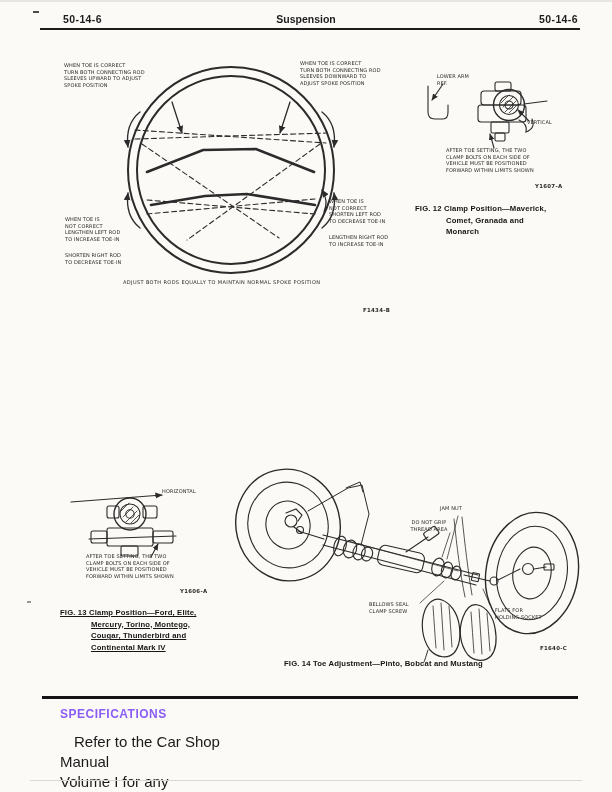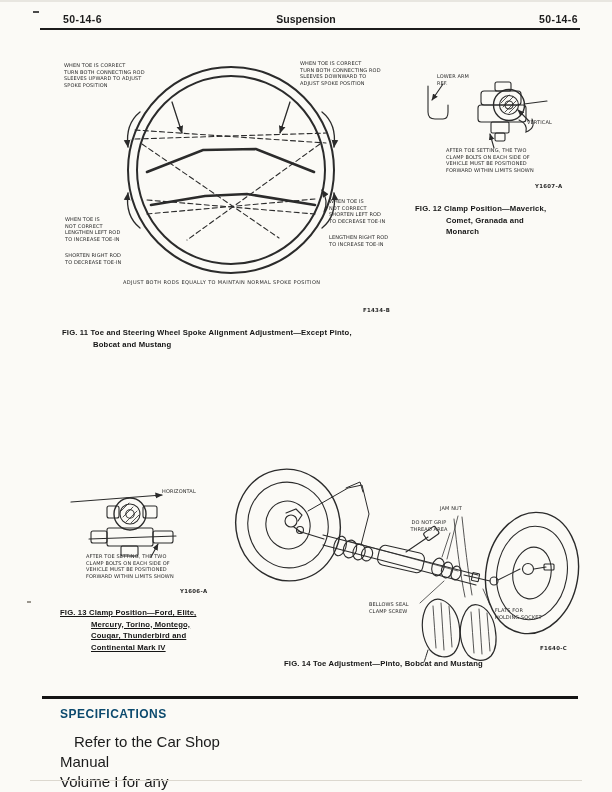--- a/index.html
+++ b/index.html
@@ -21,21 +21,21 @@
   .code {
     position:absolute; font-family:"DejaVu Sans", sans-serif;
     font-size:5.4px; font-weight:bold; letter-spacing:.3px; color:#2a2a2a;
   }
   .cap {
     position:absolute; font-size:7.7px; font-weight:bold; letter-spacing:.15px;
     line-height:1.5; color:#151515; white-space:pre-line;
   }
   .hang { padding-left:31px; text-indent:-31px; }
   .spec-rule { position:absolute; left:42px; top:694px; width:536px; height:2.5px; background:#141414; }
-  .spec-h { position:absolute; left:60px; top:705px; font-size:12px; font-weight:bold; letter-spacing:.5px; color:#0c4a6e; }
+  .spec-h { position:absolute; left:60px; top:705px; font-size:12px; font-weight:bold; letter-spacing:.5px; color:#8b5cf6; }
   .spec-body {
     position:absolute; left:60px; top:730px; width:177px;
     font-family:Liberation Sans, sans-serif; font-size:15px; line-height:1.32;
     color:#1a1a1a; white-space:pre-line; text-indent:14px;
   }
   .edge-line { position:absolute; left:30px; top:778px; width:552px; height:1px; background:#dcd8cf; }
   .mark1 { position:absolute; left:33px; top:9px; width:6px; height:2px; background:#4a4a4a; }
   .mark2 { position:absolute; left:27px; top:599px; width:4px; height:2px; background:#9a968e; }
   svg { position:absolute; overflow:visible; }
 </style>
@@ -100,22 +100,20 @@
   <div class="ann" style="left:65px; top:250px;">SHORTEN RIGHT ROD
 TO DECREASE TOE-IN</div>
   <div class="ann" style="left:329px; top:196px;">WHEN TOE IS
 NOT CORRECT
 SHORTEN LEFT ROD
 TO DECREASE TOE-IN</div>
   <div class="ann" style="left:329px; top:232px;">LENGTHEN RIGHT ROD
 TO INCREASE TOE-IN</div>
   <div class="ann annsp" style="left:123px; top:277px;">ADJUST BOTH RODS EQUALLY TO MAINTAIN NORMAL SPOKE POSITION</div>
   <div class="code" style="left:363px; top:305px;">F1434-B</div>
-  <div class="cap hang" style="left:62px; top:325px; width:380px;">FIG. 11 Toe and Steering Wheel Spoke Alignment Adjustment—Except Pinto,
-Bobcat and Mustang</div>
 
   <svg style="left:423px; top:58px;" width="165" height="130" viewBox="0 0 165 130">
     <defs>
       <marker id="ahB" markerWidth="8" markerHeight="8" refX="5.5" refY="3" orient="auto">
         <path d="M0,0.4 L6,3 L0,5.6 Z" fill="#2b2b2b"></path>
       </marker>
     </defs>
     <g stroke="#2b2b2b" fill="none" stroke-width="1.1" stroke-linecap="round">
       <path d="M5,26 L5,52 Q5,59 12,59 L20,59 Q25,59 25,52 L25,45"></path>
       <line x1="20" y1="24" x2="9" y2="40" marker-end="url(#ahB)"></line>

